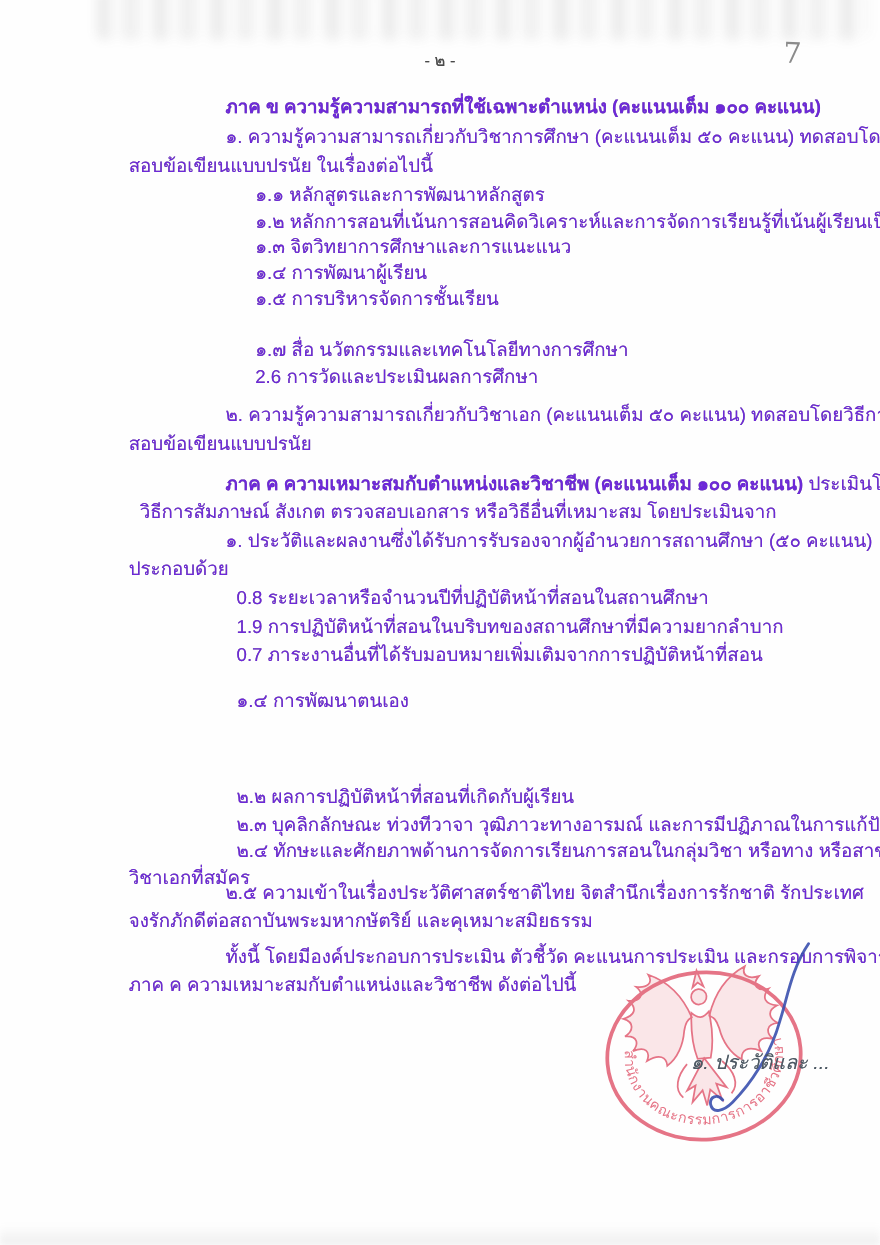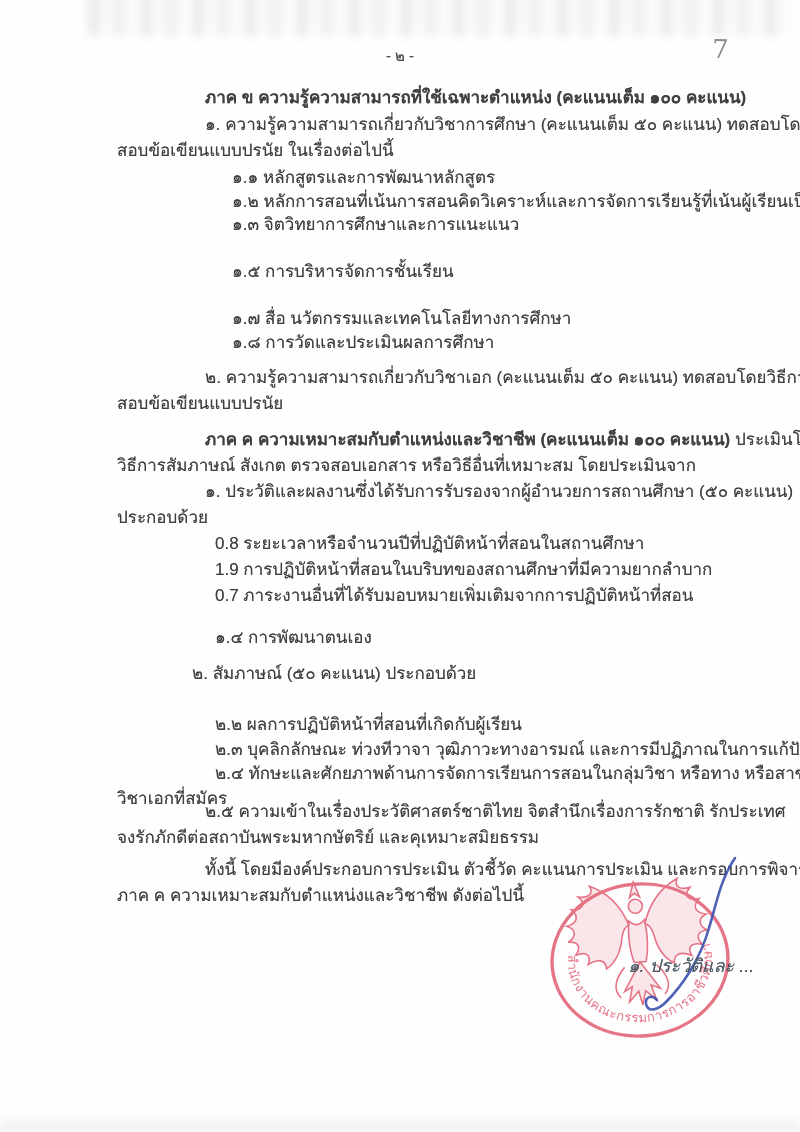--- a/index.html
+++ b/index.html
@@ -4,21 +4,21 @@
 <style>
   html,body{margin:0;padding:0;background:#e8e8e8;}
   .page{
     position:relative;width:800px;height:1132px;margin:0 auto;
     background:#fefefe;overflow:hidden;
     font-family:"Liberation Sans","DejaVu Sans",sans-serif;
     color:#2c2c2c;
   }
   .ln{
     position:absolute;white-space:nowrap;
-    font-size:17px;line-height:24px;color:#404040;
+    font-size:17px;line-height:24px;color:#6d28d9;
     text-shadow:0 0 .4px rgba(50,50,50,.55);
   }
   .bold{font-weight:700;}
   .page-label{left:0;top:44px;width:100%;text-align:center;font-size:15px;color:#4a4a4a;}
   .corner-number{
     position:absolute;left:712px;top:34px;font-size:26px;color:#8b8b8b;
     font-family:"DejaVu Serif","Liberation Serif",serif;transform:rotate(2deg);
     text-shadow:none;
   }
   
@@ -51,38 +51,38 @@
   <div class="ln page-label">- ๒ -</div>
   <div class="corner-number">7</div>
 
   <div class="ln bold" style="left:205px;top:86px">ภาค ข ความรู้ความสามารถที่ใช้เฉพาะตำแหน่ง (คะแนนเต็ม ๑๐๐ คะแนน)</div>
   <div class="ln" style="left:205px;top:113px">๑. ความรู้ความสามารถเกี่ยวกับวิชาการศึกษา (คะแนนเต็ม ๕๐ คะแนน) ทดสอบโดยวิธีการ</div>
   <div class="ln" style="left:117px;top:139px">สอบข้อเขียนแบบปรนัย ในเรื่องต่อไปนี้</div>
 
   <div class="ln" style="left:232px;top:166px">๑.๑ หลักสูตรและการพัฒนาหลักสูตร</div>
   <div class="ln" style="left:232px;top:190px">๑.๒ หลักการสอนที่เน้นการสอนคิดวิเคราะห์และการจัดการเรียนรู้ที่เน้นผู้เรียนเป็นสำคัญ</div>
   <div class="ln" style="left:232px;top:213px">๑.๓ จิตวิทยาการศึกษาและการแนะแนว</div>
+  <div class="ln" style="left:232px;top:237px">๑.๔ การพัฒนาผู้เรียน</div>
   <div class="ln" style="left:232px;top:260px">๑.๕ การบริหารจัดการชั้นเรียน</div>
   <div class="ln" style="left:232px;top:307px">๑.๗ สื่อ นวัตกรรมและเทคโนโลยีทางการศึกษา</div>
-  <div class="ln" style="left:232px;top:331px">๑.๘ การวัดและประเมินผลการศึกษา</div>
+  <div class="ln" style="left:232px;top:331px">2.6 การวัดและประเมินผลการศึกษา</div>
 
   <div class="ln" style="left:205px;top:366px">๒. ความรู้ความสามารถเกี่ยวกับวิชาเอก (คะแนนเต็ม ๕๐ คะแนน) ทดสอบโดยวิธีการ</div>
   <div class="ln" style="left:117px;top:392px">สอบข้อเขียนแบบปรนัย</div>
 
   <div class="ln" style="left:205px;top:428px"><span class="bold">ภาค ค ความเหมาะสมกับตำแหน่งและวิชาชีพ (คะแนนเต็ม ๑๐๐ คะแนน)</span><span> ประเมินโดย</span></div>
-  <div class="ln" style="left:117px;top:454px">วิธีการสัมภาษณ์ สังเกต ตรวจสอบเอกสาร หรือวิธีอื่นที่เหมาะสม โดยประเมินจาก</div>
+  <div class="ln" style="left:127px;top:454px">วิธีการสัมภาษณ์ สังเกต ตรวจสอบเอกสาร หรือวิธีอื่นที่เหมาะสม โดยประเมินจาก</div>
   <div class="ln" style="left:205px;top:480px">๑. ประวัติและผลงานซึ่งได้รับการรับรองจากผู้อำนวยการสถานศึกษา (๕๐ คะแนน)</div>
   <div class="ln" style="left:117px;top:506px">ประกอบด้วย</div>
 
   <div class="ln" style="left:215px;top:532px">0.8 ระยะเวลาหรือจำนวนปีที่ปฏิบัติหน้าที่สอนในสถานศึกษา</div>
   <div class="ln" style="left:215px;top:558px">1.9 การปฏิบัติหน้าที่สอนในบริบทของสถานศึกษาที่มีความยากลำบาก</div>
   <div class="ln" style="left:215px;top:584px">0.7 ภาระงานอื่นที่ได้รับมอบหมายเพิ่มเติมจากการปฏิบัติหน้าที่สอน</div>
   <div class="ln" style="left:215px;top:626px">๑.๔ การพัฒนาตนเอง</div>
 
-  <div class="ln" style="left:192px;top:662px">๒. สัมภาษณ์ (๕๐ คะแนน) ประกอบด้วย</div>
   <div class="ln" style="left:215px;top:713px">๒.๒ ผลการปฏิบัติหน้าที่สอนที่เกิดกับผู้เรียน</div>
   <div class="ln" style="left:215px;top:738px">๒.๓ บุคลิกลักษณะ ท่วงทีวาจา วุฒิภาวะทางอารมณ์ และการมีปฏิภาณในการแก้ปัญหา</div>
   <div class="ln" style="left:215px;top:762px">๒.๔ ทักษะและศักยภาพด้านการจัดการเรียนการสอนในกลุ่มวิชา หรือทาง หรือสาขา</div>
   <div class="ln" style="left:117px;top:787px">วิชาเอกที่สมัคร</div>
 
   <div class="ln" style="left:205px;top:800px">๒.๕ ความเข้าในเรื่องประวัติศาสตร์ชาติไทย จิตสำนึกเรื่องการรักชาติ รักประเทศ</div>
   <div class="ln" style="left:117px;top:826px">จงรักภักดีต่อสถาบันพระมหากษัตริย์ และคุเหมาะสมิยธรรม</div>
 
   <div class="ln" style="left:205px;top:858px">ทั้งนี้ โดยมีองค์ประกอบการประเมิน ตัวชี้วัด คะแนนการประเมิน และกรอบการพิจารณา</div>
   <div class="ln" style="left:117px;top:884px">ภาค ค ความเหมาะสมกับตำแหน่งและวิชาชีพ ดังต่อไปนี้</div>

